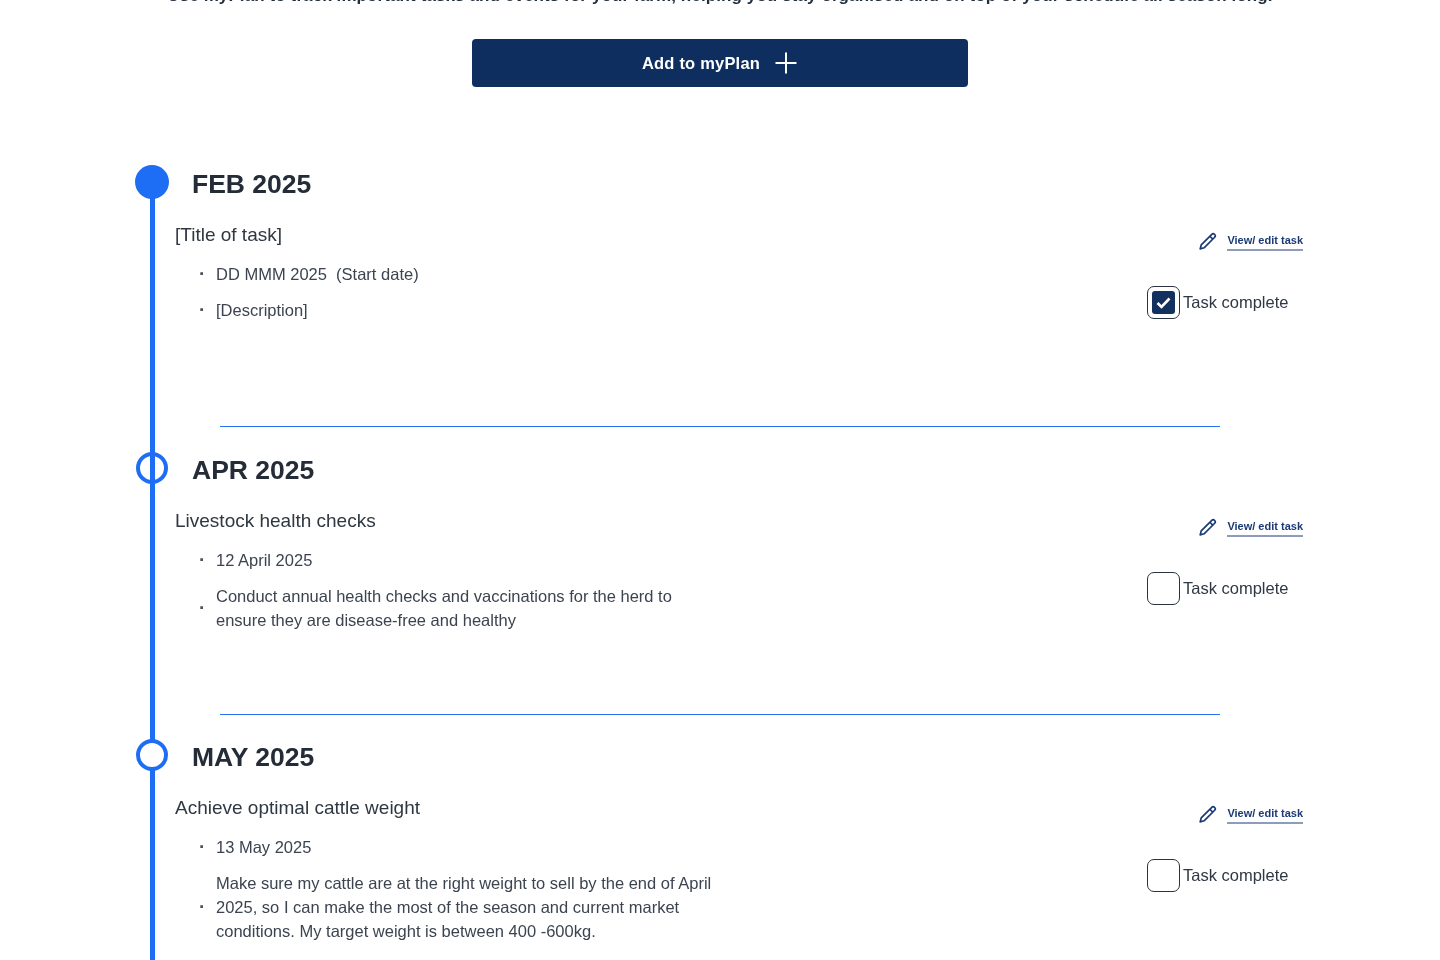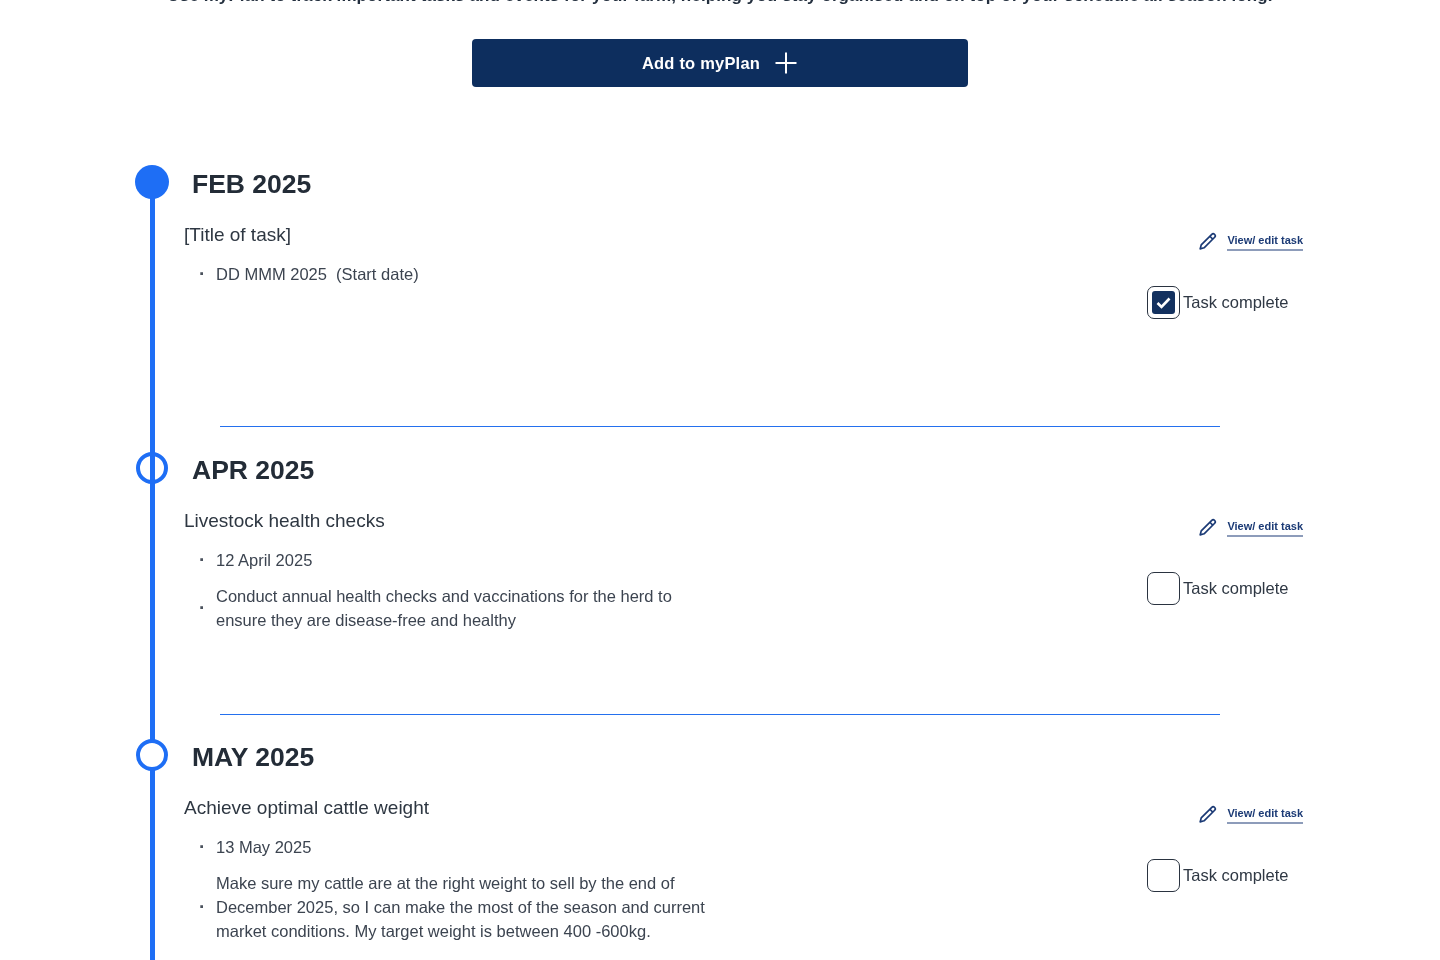--- a/index.html
+++ b/index.html
@@ -27,21 +27,21 @@
   .section { position:absolute; left:0; width:1440px; height:268px; }
 
   .marker { position:absolute; z-index:2; border-radius:50%; }
   .marker.filled { left:135px; top:7px; width:34px; height:34px; background:#1e6ef5; }
   .marker.open, .marker.open-through { left:136px; top:8px; width:32px; height:32px;
              border:4.5px solid #1e6ef5; background:#ffffff; }
   .marker.open-through { background:transparent; }
 
   .month { position:absolute; left:192px; top:11px; font-size:26.5px; font-weight:700;
            color:#232c37; }
-  .title { position:absolute; left:184px; top:66px; font-size:19px; font-weight:400;
+  .title { position:absolute; left:175px; top:66px; font-size:19px; font-weight:400;
            color:#2e3742; }
   .bullet { position:absolute; left:199px; display:flex; align-items:center; }
   .bullet.b1 { top:104px; }
   .bullet.b2 { top:140px; }
   .bullet::before { content:"·"; width:17px; flex:0 0 17px; color:#4a515c;
                     font-size:19px; line-height:24px; font-weight:700; }
   .bullet .txt { font-size:16.5px; line-height:24px; color:#3c4450; width:500px;
                  white-space:pre-wrap; }
 
   .view-edit { position:absolute; right:137px; top:73px; display:flex; align-items:center;
@@ -78,20 +78,23 @@
   </button>
 
   <div class="tl-line"></div>
 
   <div class="section" style="top:158px;">
     <div class="marker filled"></div>
     <div class="month">FEB 2025</div>
     <div class="title">[Title of task]</div>
     <div class="bullet b1">
       <span class="txt">DD MMM 2025  (Start date)</span>
+    </div>
+    <div class="bullet b2">
+      <span class="txt">[Description]</span>
     </div>
     <a class="view-edit">
       <span>
         <svg width="21" height="21" viewBox="0 0 24 24">
           <path d="M3.6 20.4l1.2-4.5L16.9 3.8a2.2 2.2 0 0 1 3.1 0l.2.2a2.2 2.2 0 0 1 0 3.1L8.1 19.2 3.6 20.4z" fill="none" stroke="#1b3a75" stroke-width="1.9" stroke-linejoin="round"></path>
           <path d="M14.7 6l3.3 3.3" fill="none" stroke="#1b3a75" stroke-width="1.9"></path>
         </svg>
       </span>
       <span class="link-txt">View/ edit task</span>
     </a>
@@ -139,21 +142,21 @@
   <div class="divider" style="top:714px;"></div>
 
   <div class="section" style="top:731px;">
     <div class="marker open"></div>
     <div class="month">MAY 2025</div>
     <div class="title">Achieve optimal cattle weight</div>
     <div class="bullet b1">
       <span class="txt">13 May 2025</span>
     </div>
     <div class="bullet b2">
-      <span class="txt">Make sure my cattle are at the right weight to sell by the end of December 2025, so I can make the most of the season and current market conditions. My target weight is between 400 -600kg.</span>
+      <span class="txt">Make sure my cattle are at the right weight to sell by the end of April 2025, so I can make the most of the season and current market conditions. My target weight is between 400 -600kg.</span>
     </div>
     <a class="view-edit">
       <span>
         <svg width="21" height="21" viewBox="0 0 24 24">
           <path d="M3.6 20.4l1.2-4.5L16.9 3.8a2.2 2.2 0 0 1 3.1 0l.2.2a2.2 2.2 0 0 1 0 3.1L8.1 19.2 3.6 20.4z" fill="none" stroke="#1b3a75" stroke-width="1.9" stroke-linejoin="round"></path>
           <path d="M14.7 6l3.3 3.3" fill="none" stroke="#1b3a75" stroke-width="1.9"></path>
         </svg>
       </span>
       <span class="link-txt">View/ edit task</span>
     </a>

